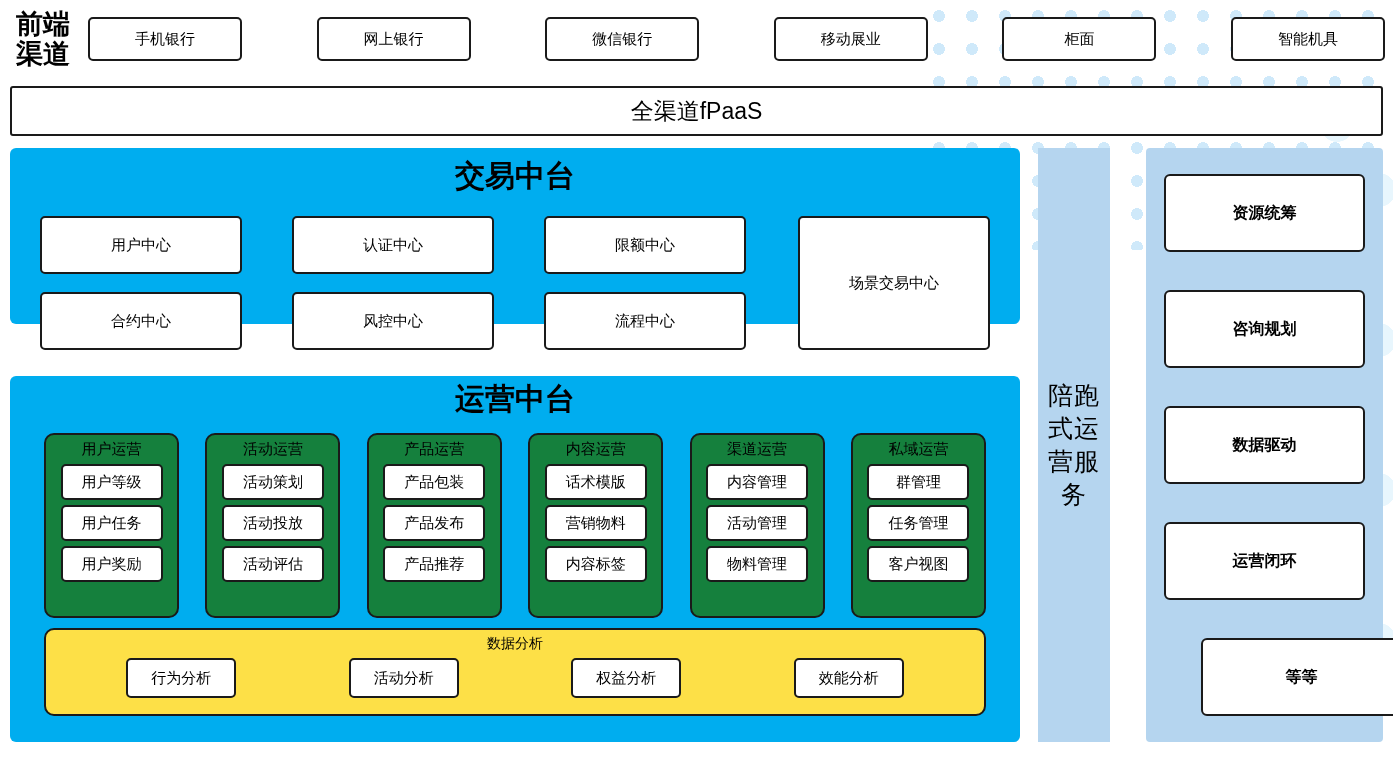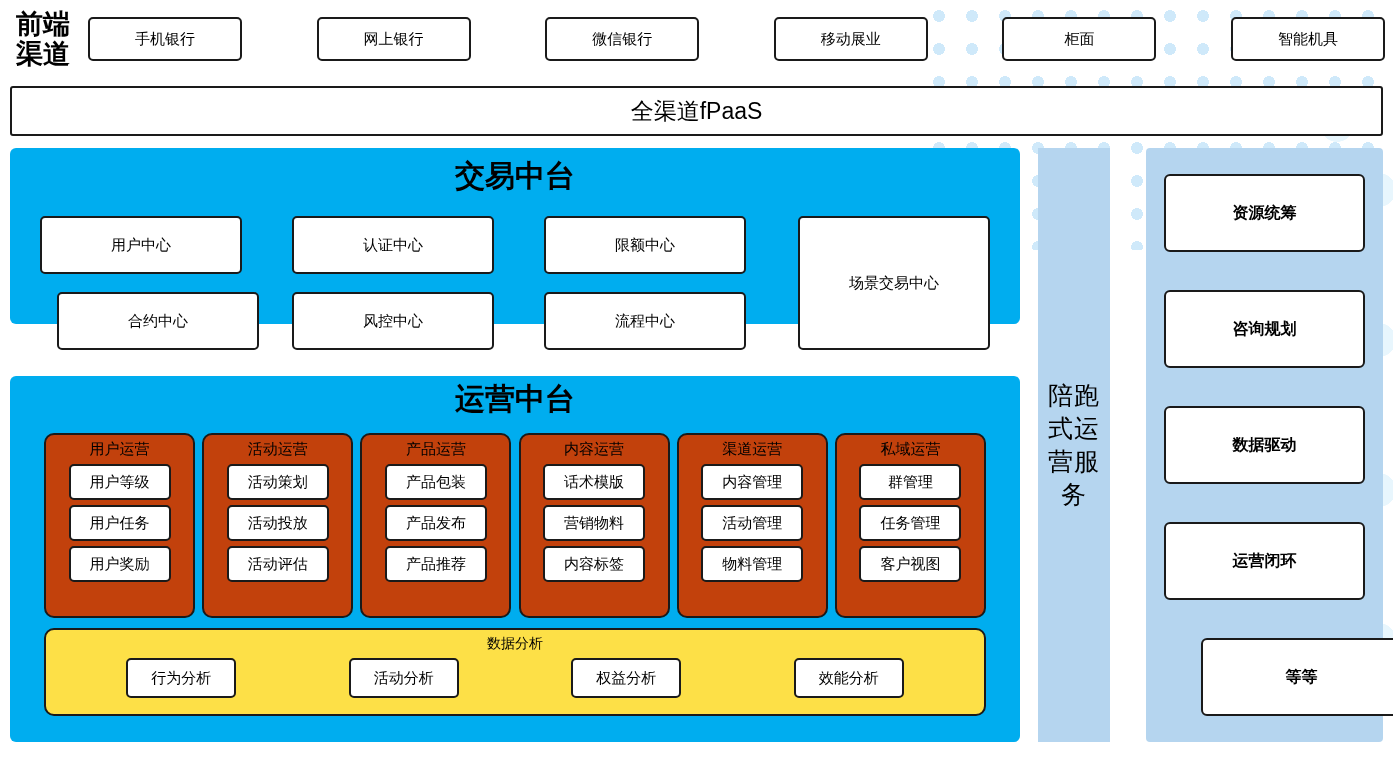--- a/index.html
+++ b/index.html
@@ -125,21 +125,21 @@
     width: 950px; height: 140px;
   }
   .trade-cell {
     position: absolute;
     height: 58px;
     font-size: 15px;
   }
   .tc-0 { left: 0px;   top: 0px;  width: 202px; }
   .tc-1 { left: 252px; top: 0px;  width: 202px; }
   .tc-2 { left: 504px; top: 0px;  width: 202px; }
-  .tc-3 { left: 17px;   top: 76px; width: 202px; }
+  .tc-3 { left: 0px;   top: 76px; width: 202px; }
   .tc-4 { left: 252px; top: 76px; width: 202px; }
   .tc-5 { left: 504px; top: 76px; width: 202px; }
   .trade-wide {
     position: absolute;
     left: 758px; top: 0px;
     width: 192px; height: 134px;
     font-size: 15px;
   }
 
   
@@ -147,22 +147,22 @@
   #ops-panel .panel-title { padding-top: 8px; }
 
   .ops-columns {
     position: absolute;
     left: 34px; top: 57px;
     width: 942px; height: 185px;
     display: flex;
     justify-content: space-between;
   }
   .ops-col {
-    width: 151px;
-    background: #c2410c;
+    width: 135px;
+    background: #15803d;
     border: 2px solid #1a1a1a;
     border-radius: 10px;
     padding: 5px 0 1px 0;
     display: flex;
     flex-direction: column;
     align-items: center;
   }
   .ops-col-title {
     font-size: 15px;
     color: #000;

